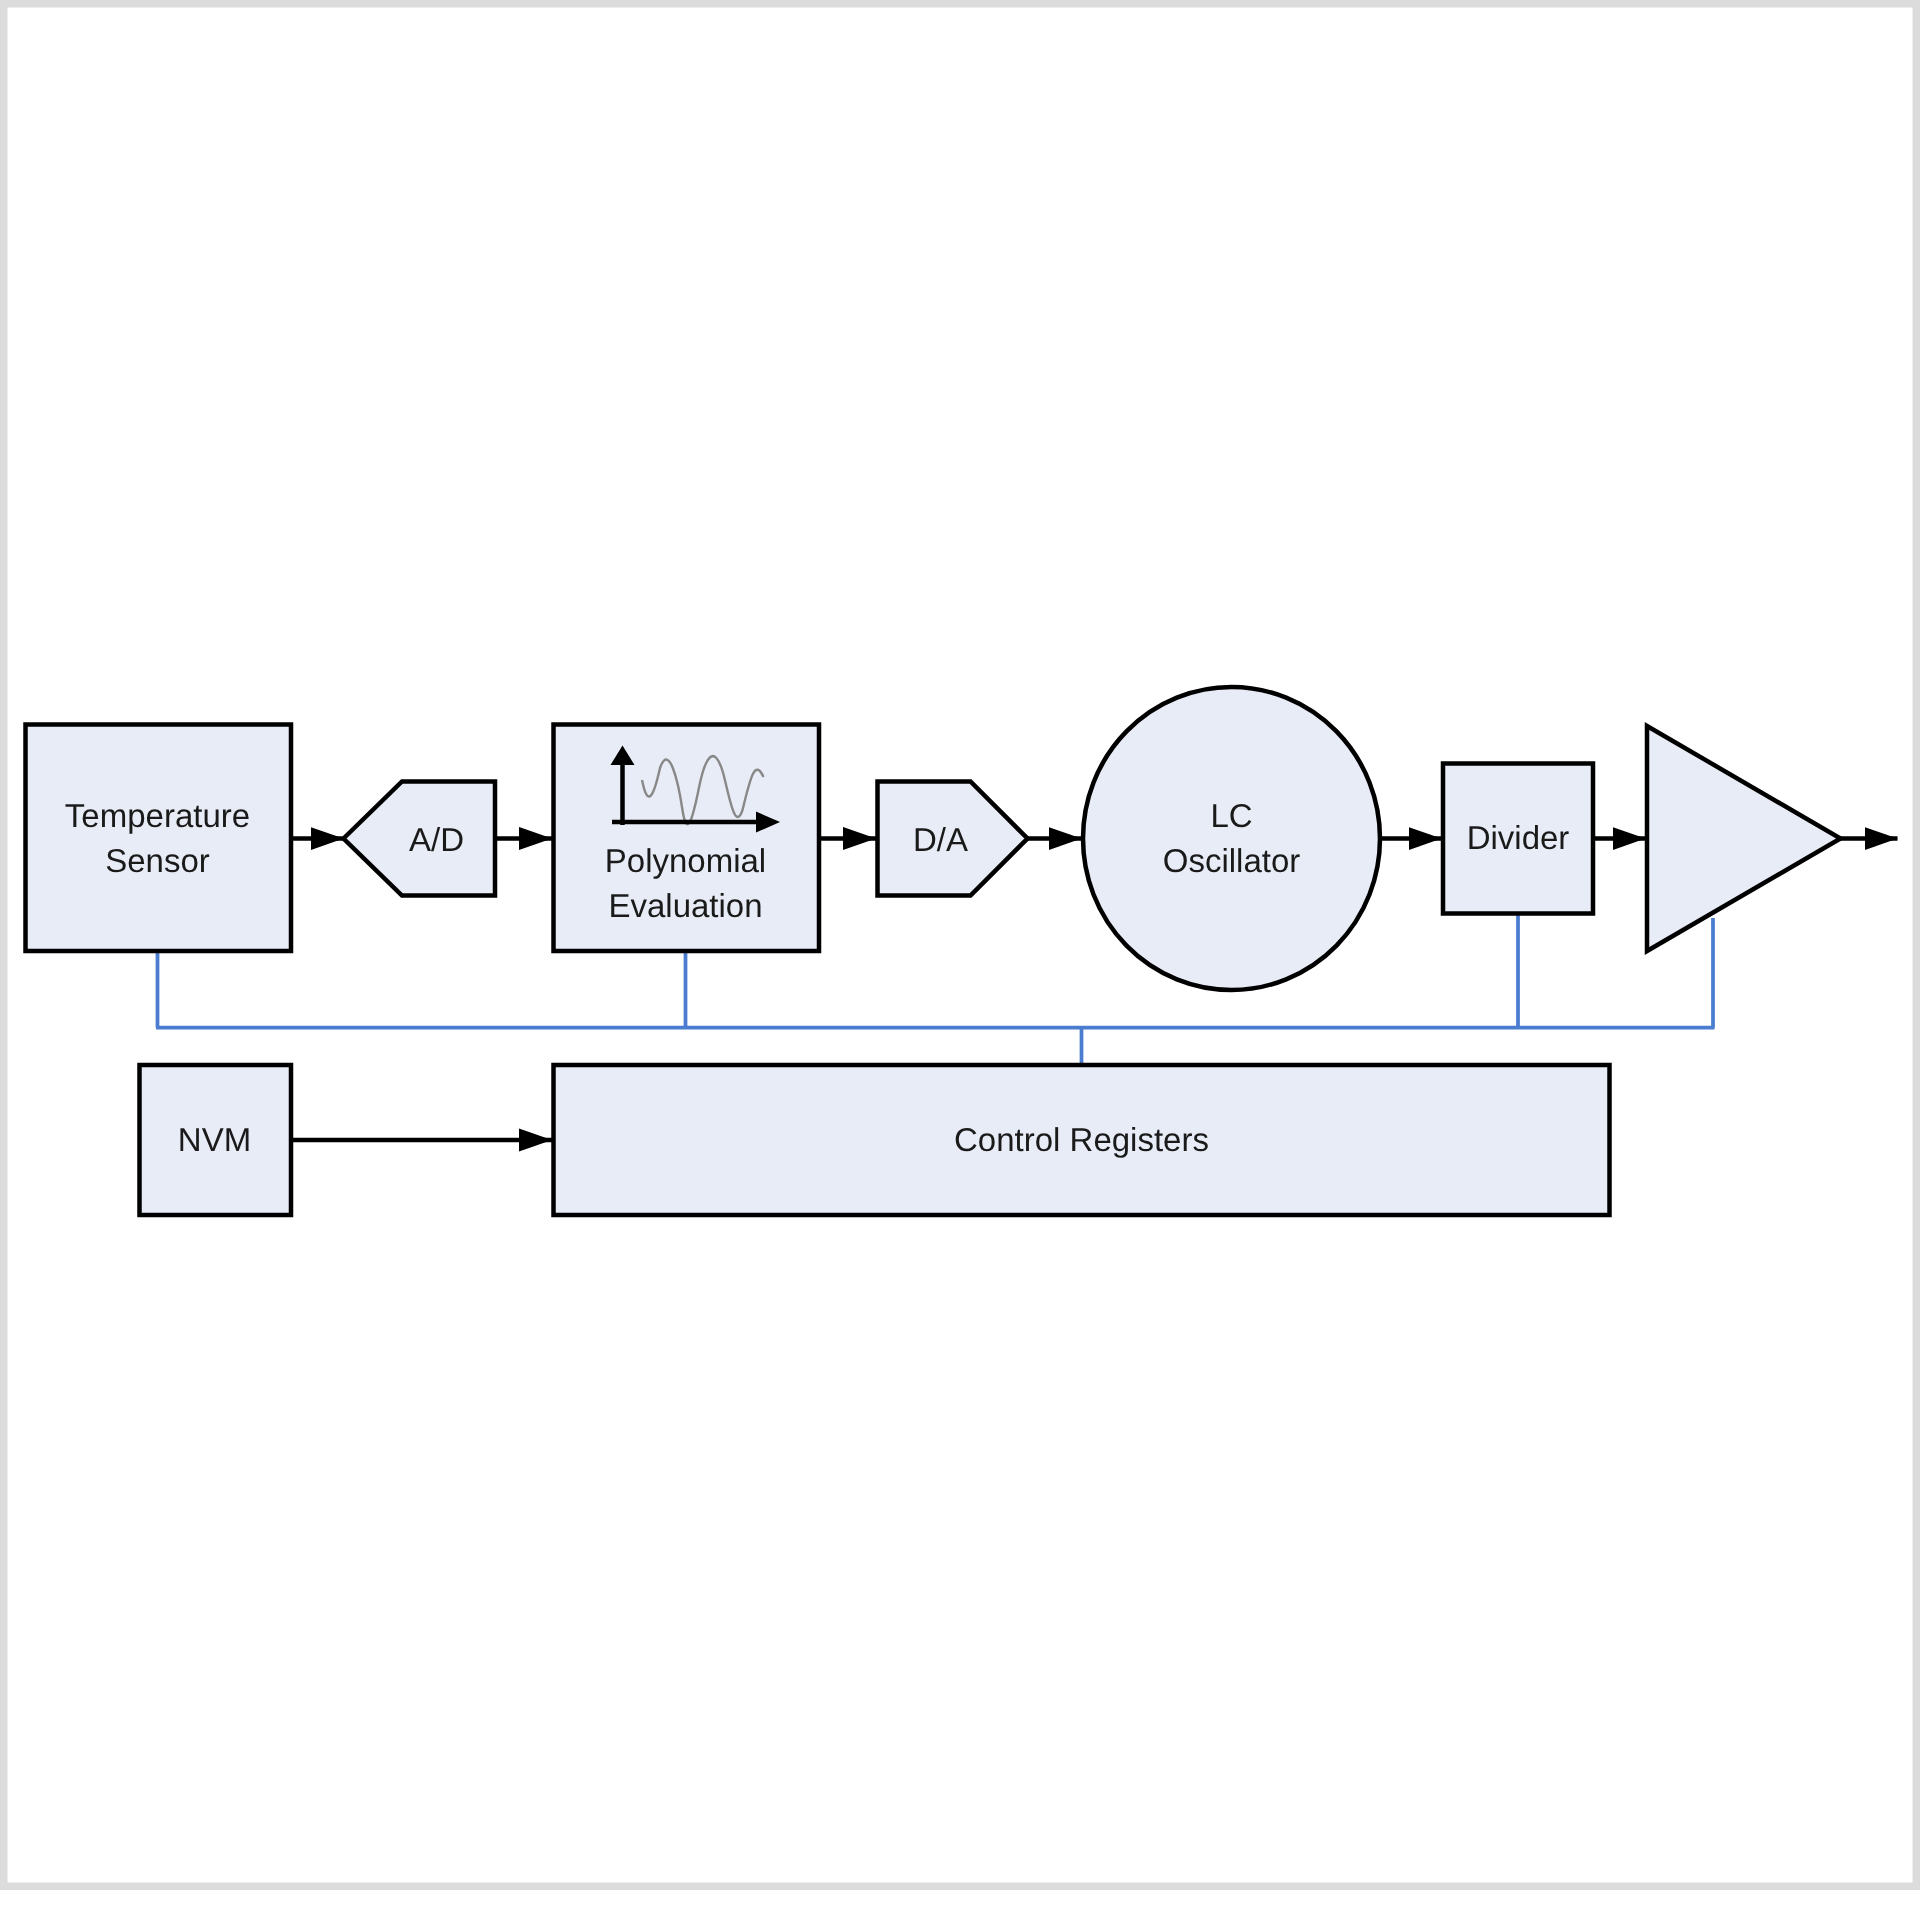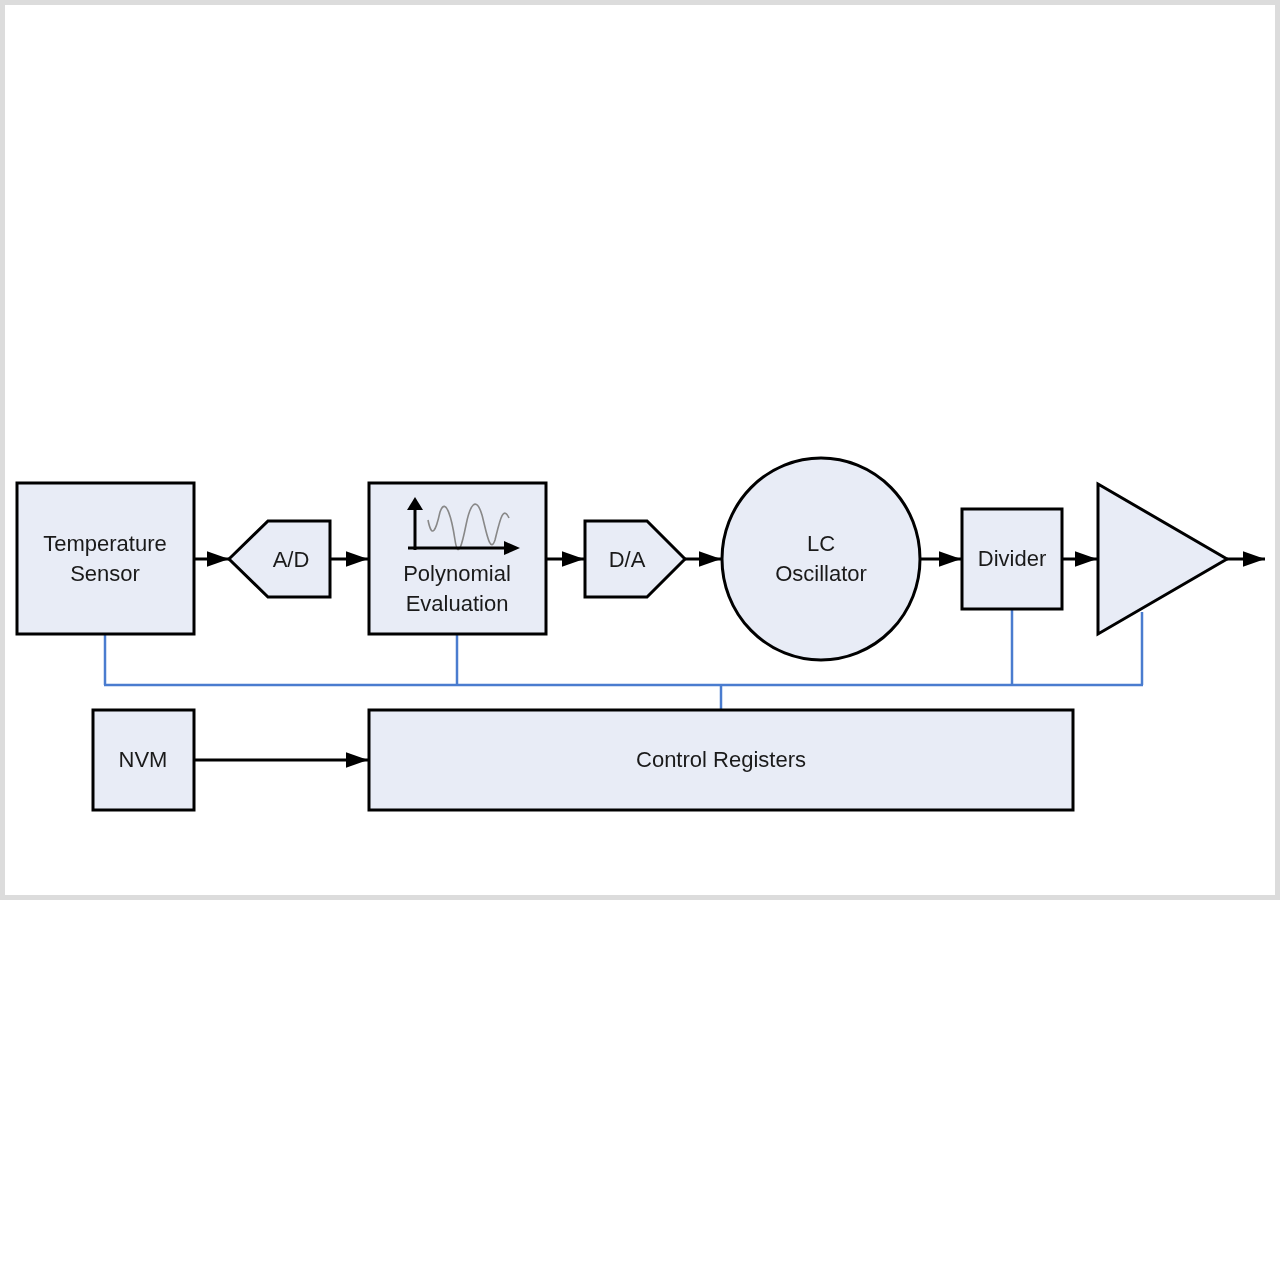--- a/index.html
+++ b/index.html
@@ -1,18 +1,18 @@
 <!DOCTYPE html>
 <html><head>
   <meta charset="utf-8">
   <style>
     html, body { margin: 0; padding: 0; background: #ffffff; }
     .frame {
       position: relative;
-      width: 1280px; height: 900px;
+      width: 1280px; height: 1260px;
       box-sizing: border-box;
       border: 5px solid #dcdcdc;
       background: #ffffff;
       overflow: hidden;
     }
     svg { position: absolute; left: 0; top: 0; }
     .lbl {
       font-family: "Liberation Sans", sans-serif;
       font-size: 22px;
       fill: #1a1a1a;

